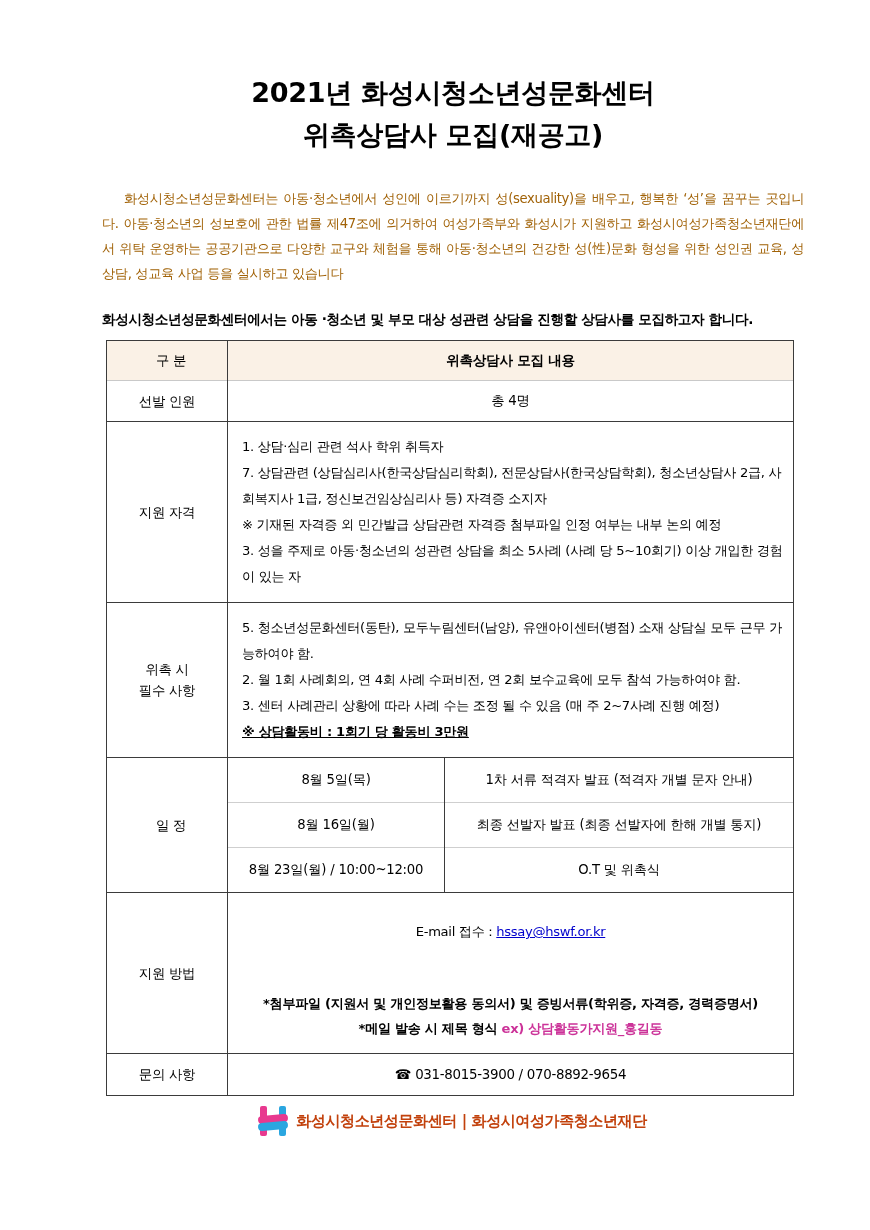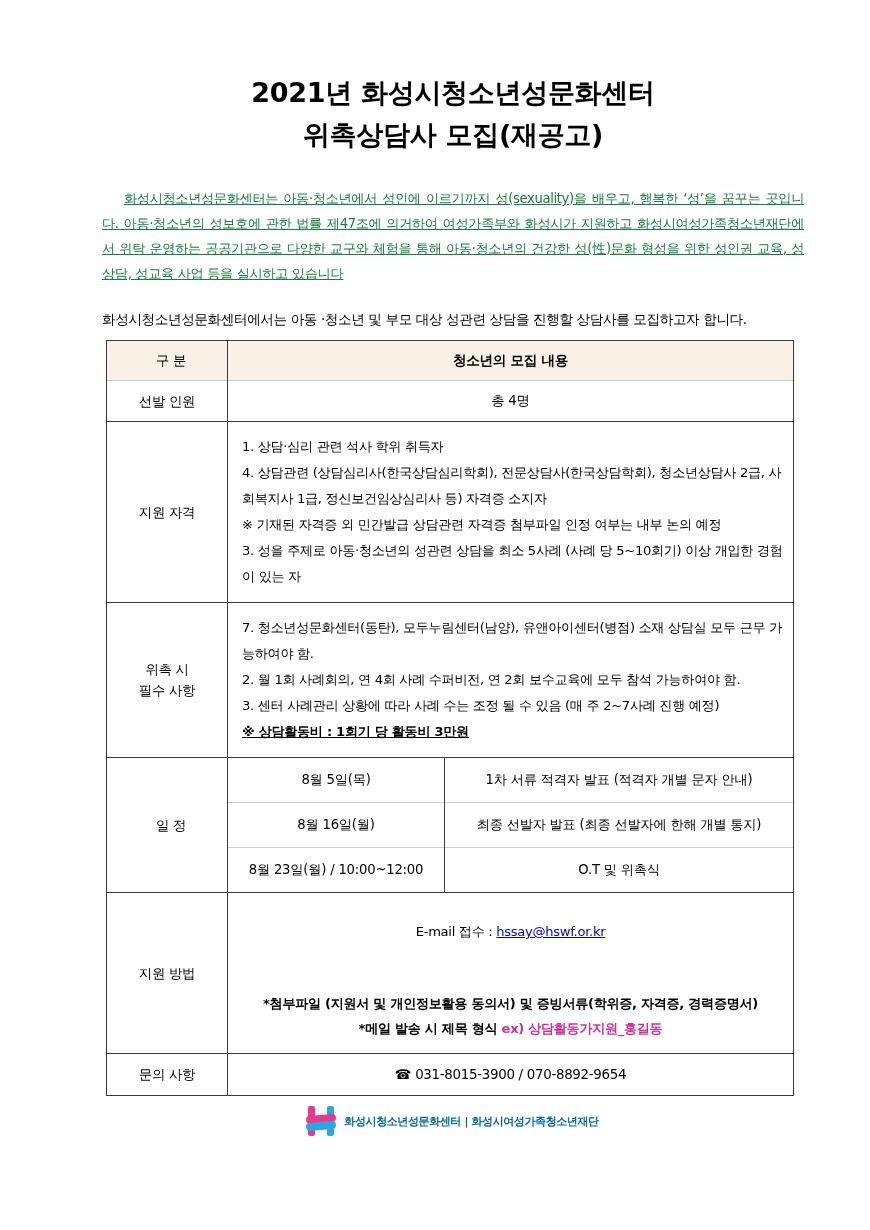--- a/index.html
+++ b/index.html
@@ -40,31 +40,30 @@
 
   
   .intro {
     margin: 30px 84px 10px 84px;
     width: 702px;
     box-sizing: border-box;
     font-size: 13.2px;
     line-height: 25px;
     text-align: justify;
     letter-spacing: -0.35px;
-    color: #15803d;
-    text-decoration: underline;
+    color: #a16207;
   }
   .intro .indent { padding-left: 22px; }
 
   .lead {
     margin: 22px 84px 10px 84px;
     width: 702px;
     box-sizing: border-box;
     font-size: 13.6px;
-    font-weight: normal;
+    font-weight: bold;
     letter-spacing: -0.4px;
     line-height: 22px;
   }
 
   
   .tbl-wrap {
     margin: 8px 0 0 88px;
     width: 688px;
   }
   table.main {
@@ -189,22 +188,22 @@
   .logo-mark .band-bot {
     position: absolute;
     left: -1px;
     width: 30px;
     height: 8px;
     border-radius: 5px;
   }
   .logo-mark .band-top { top: 9px; background: #e8398f; transform: rotate(-5deg); }
   .logo-mark .band-bot { top: 16px; background: #2aa6e0; transform: rotate(-5deg); }
   .footer-text {
-    font-size: 11px;
-    color: #0369a1;
+    font-size: 15px;
+    color: #c2410c;
     letter-spacing: -0.4px;
     font-weight: bold;
   }
 </style>
 </head>
 <body>
 
 <div class="page">
 
   <div class="title-block">
@@ -215,45 +214,45 @@
   <div class="intro"><span class="indent"></span><span>화성시청소년성문화센터는 아동·청소년에서 성인에 이르기까지 성(sexuality)을 배우고, 행복한 ‘성’을 꿈꾸는 곳입니다. 아동·청소년의 성보호에 관한 법률 제47조에 의거하여 여성가족부와 화성시가 지원하고 화성시여성가족청소년재단에서 위탁 운영하는 공공기관으로 다양한 교구와 체험을 통해 아동·청소년의 건강한 성(性)문화 형성을 위한 성인권 교육, 성상담, 성교육 사업 등을 실시하고 있습니다</span></div>
 
   <div class="lead">화성시청소년성문화센터에서는 아동 ·청소년 및 부모 대상 성관련 상담을 진행할 상담사를 모집하고자 합니다.</div>
 
   <div class="tbl-wrap">
   <table class="main">
     <tbody>
 
       <tr class="rowline">
         <td class="lbl hdr-bg hdr-lbl">구 분</td>
-        <td class="hdr-val hdr-bg" colspan="2">청소년의 모집 내용</td>
+        <td class="hdr-val hdr-bg" colspan="2">위촉상담사 모집 내용</td>
       </tr>
 
       <tr class="rowline-thin">
         <td class="lbl">선발 인원</td>
         <td class="ctr" colspan="2">총 4명</td>
       </tr>
 
       <tr class="rowline">
         <td class="lbl">지원 자격</td>
         <td class="body-cell" colspan="2">
           <div class="li">1. 상담·심리 관련 석사 학위 취득자</div>
-          <div class="li">4. 상담관련 (상담심리사(한국상담심리학회), 전문상담사(한국상담학회), 청소년상담사 2급, 사회복지사 1급,  정신보건임상심리사 등) 자격증 소지자</div>
+          <div class="li">7. 상담관련 (상담심리사(한국상담심리학회), 전문상담사(한국상담학회), 청소년상담사 2급, 사회복지사 1급,  정신보건임상심리사 등) 자격증 소지자</div>
           <div class="li">※ 기재된 자격증 외 민간발급 상담관련 자격증 첨부파일 인정 여부는 내부 논의 예정</div>
           <div class="li">3. 성을 주제로 아동·청소년의 성관련 상담을 최소 5사례 (사례 당 5~10회기) 이상 개입한 경험이 있는 자</div>
         </td>
       </tr>
 
       <tr class="rowline">
         <td class="lbl">
           <div>위촉 시</div>
           <div>필수 사항</div>
         </td>
         <td class="body-cell" colspan="2">
-          <div class="li">7. 청소년성문화센터(동탄), 모두누림센터(남양), 유앤아이센터(병점) 소재 상담실 모두 근무 가능하여야 함.</div>
+          <div class="li">5. 청소년성문화센터(동탄), 모두누림센터(남양), 유앤아이센터(병점) 소재 상담실 모두 근무 가능하여야 함.</div>
           <div class="li">2. 월 1회 사례회의, 연 4회 사례 수퍼비전, 연 2회 보수교육에 모두 참석 가능하여야 함.</div>
           <div class="li">3. 센터 사례관리 상황에 따라 사례 수는 조정 될 수 있음 (매 주 2~7사례 진행 예정)</div>
           <div class="li"><span class="underline-note">※ 상담활동비 : 1회기 당 활동비 3만원</span></div>
         </td>
       </tr>
 
       <tr class="rowline">
         <td class="lbl hdr-lbl">일 정</td>
         <td class="sched-cell" colspan="2">
           <table class="sched">

